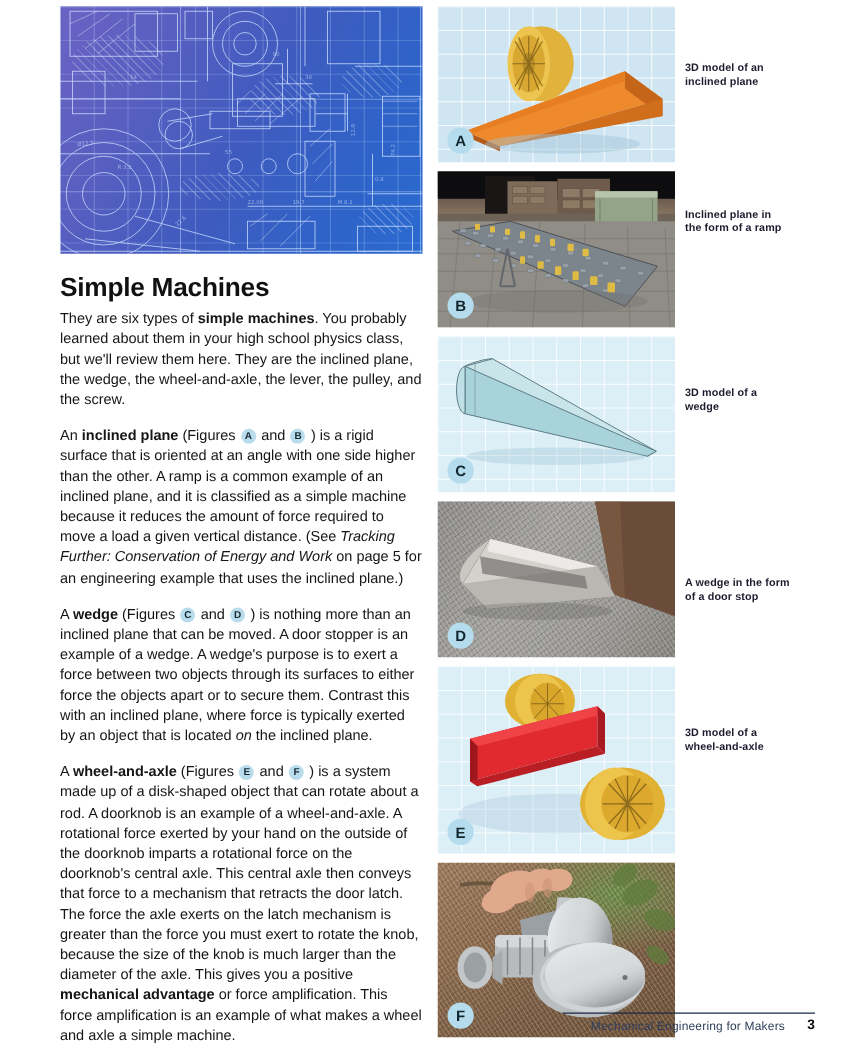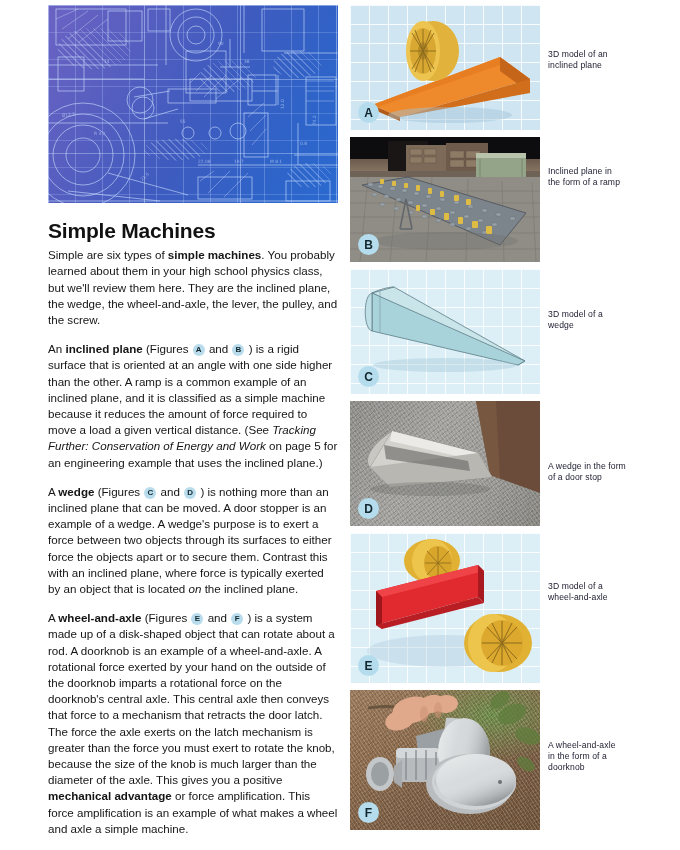--- a/index.html
+++ b/index.html
@@ -141,21 +141,21 @@
     justify-content: center;
     z-index: 9;
   }
   .fig-cap {
     position: absolute;
     left: 198px;
     width: 100px;
     font-size: 8.6px;
     line-height: 11px;
     color: #1b1b2e;
-    font-weight: normal;
+    font-weight: bold;
     letter-spacing: .1px;
   }
 
   
   .workplane {
     position: absolute; inset: 0;
     background: #cfe6f2;
     background-image:
       linear-gradient(to right, rgba(255,255,255,.85) 1px, transparent 1px),
       linear-gradient(to bottom, rgba(255,255,255,.85) 1px, transparent 1px);
@@ -281,21 +281,21 @@
           <text x="56" y="58">14</text>
           <text x="252" y="140">0.8</text>
         </g>
       </svg>
       <div class="bp-layer bp-hatch"></div>
     </div>
 
     <h1 class="section-title">Simple Machines</h1>
 
     <div id="paragraphs">
-        <p class="body"><span>Simple are six types of </span><span class="bold">simple machines</span><span>. You probably learned about them in your high school physics class, but we'll review them here. They are the inclined plane, the wedge, the wheel-and-axle, the lever, the pulley, and the screw.</span></p>
+        <p class="body"><span>They are six types of </span><span class="bold">simple machines</span><span>. You probably learned about them in your high school physics class, but we'll review them here. They are the inclined plane, the wedge, the wheel-and-axle, the lever, the pulley, and the screw.</span></p>
         <p class="body"><span>An </span><span class="bold">inclined plane</span><span> (Figures </span><span class="chip">A</span><span> and </span><span class="chip">B</span><span> ) is a rigid surface that is oriented at an angle with one side higher than the other.  A ramp is a common example of an inclined plane, and it is classified as a simple machine because it reduces the amount of force required to move a load a given vertical distance.  (See </span><span class="ital">Tracking Further: Conservation of Energy and Work</span><span> on page 5 for an engineering example that uses the inclined plane.)</span></p>
         <p class="body"><span>A </span><span class="bold">wedge</span><span> (Figures </span><span class="chip">C</span><span> and </span><span class="chip">D</span><span> ) is nothing more than an inclined plane that can be moved. A door stopper is an example of a wedge.  A wedge's purpose is to exert a force between two objects through its surfaces to either force the objects apart or to secure them.  Contrast this with an inclined plane, where force is typically exerted by an object that is located </span><span class="ital">on</span><span> the inclined plane.</span></p>
         <p class="body"><span>A </span><span class="bold">wheel-and-axle</span><span> (Figures </span><span class="chip">E</span><span> and </span><span class="chip">F</span><span> ) is a system made up of a disk-shaped object that can rotate about a rod.  A doorknob is an example of a wheel-and-axle.  A rotational force exerted by your hand on the outside of the doorknob imparts a rotational force on the doorknob's central axle. This central axle then conveys that force to a mechanism that retracts the door latch. The force the axle exerts on the latch mechanism is greater than the force you must exert to rotate the knob, because the size of the knob is much larger than the diameter of the axle.  This gives you a positive </span><span class="bold">mechanical advantage</span><span> or force amplification.  This force amplification is an example of what makes a wheel and axle a simple machine.</span></p>
       </div>
   </div>
 
   <div id="right-col">
 
     <div class="fig-block">
       <div class="fig-img">
@@ -572,17 +572,21 @@
             </linearGradient>
             <linearGradient id="kgrad2" x1="0" y1="0" x2="0.6" y2="1">
               <stop offset="0" stop-color="#ffffff" stop-opacity="0.5"></stop>
               <stop offset="0.5" stop-color="#ffffff" stop-opacity="0.03"></stop>
               <stop offset="1" stop-color="#585d60" stop-opacity="0.5"></stop>
             </linearGradient>
           </defs>
         </svg>
         <div class="fig-badge">F</div>
       </div>
-      <div class="fig-cap" style="top:50px">A wheel-and-axle<br>in the form of a<br>doorknob</div>
     </div>
   </div>
 
+  <div id="footer">
+    <div class="rule"></div>
+    <div class="ftxt">Mechanical Engineering for Makers</div>
+    <div class="fpage">3</div>
+  </div>
 </div>
 
 </body></html>

